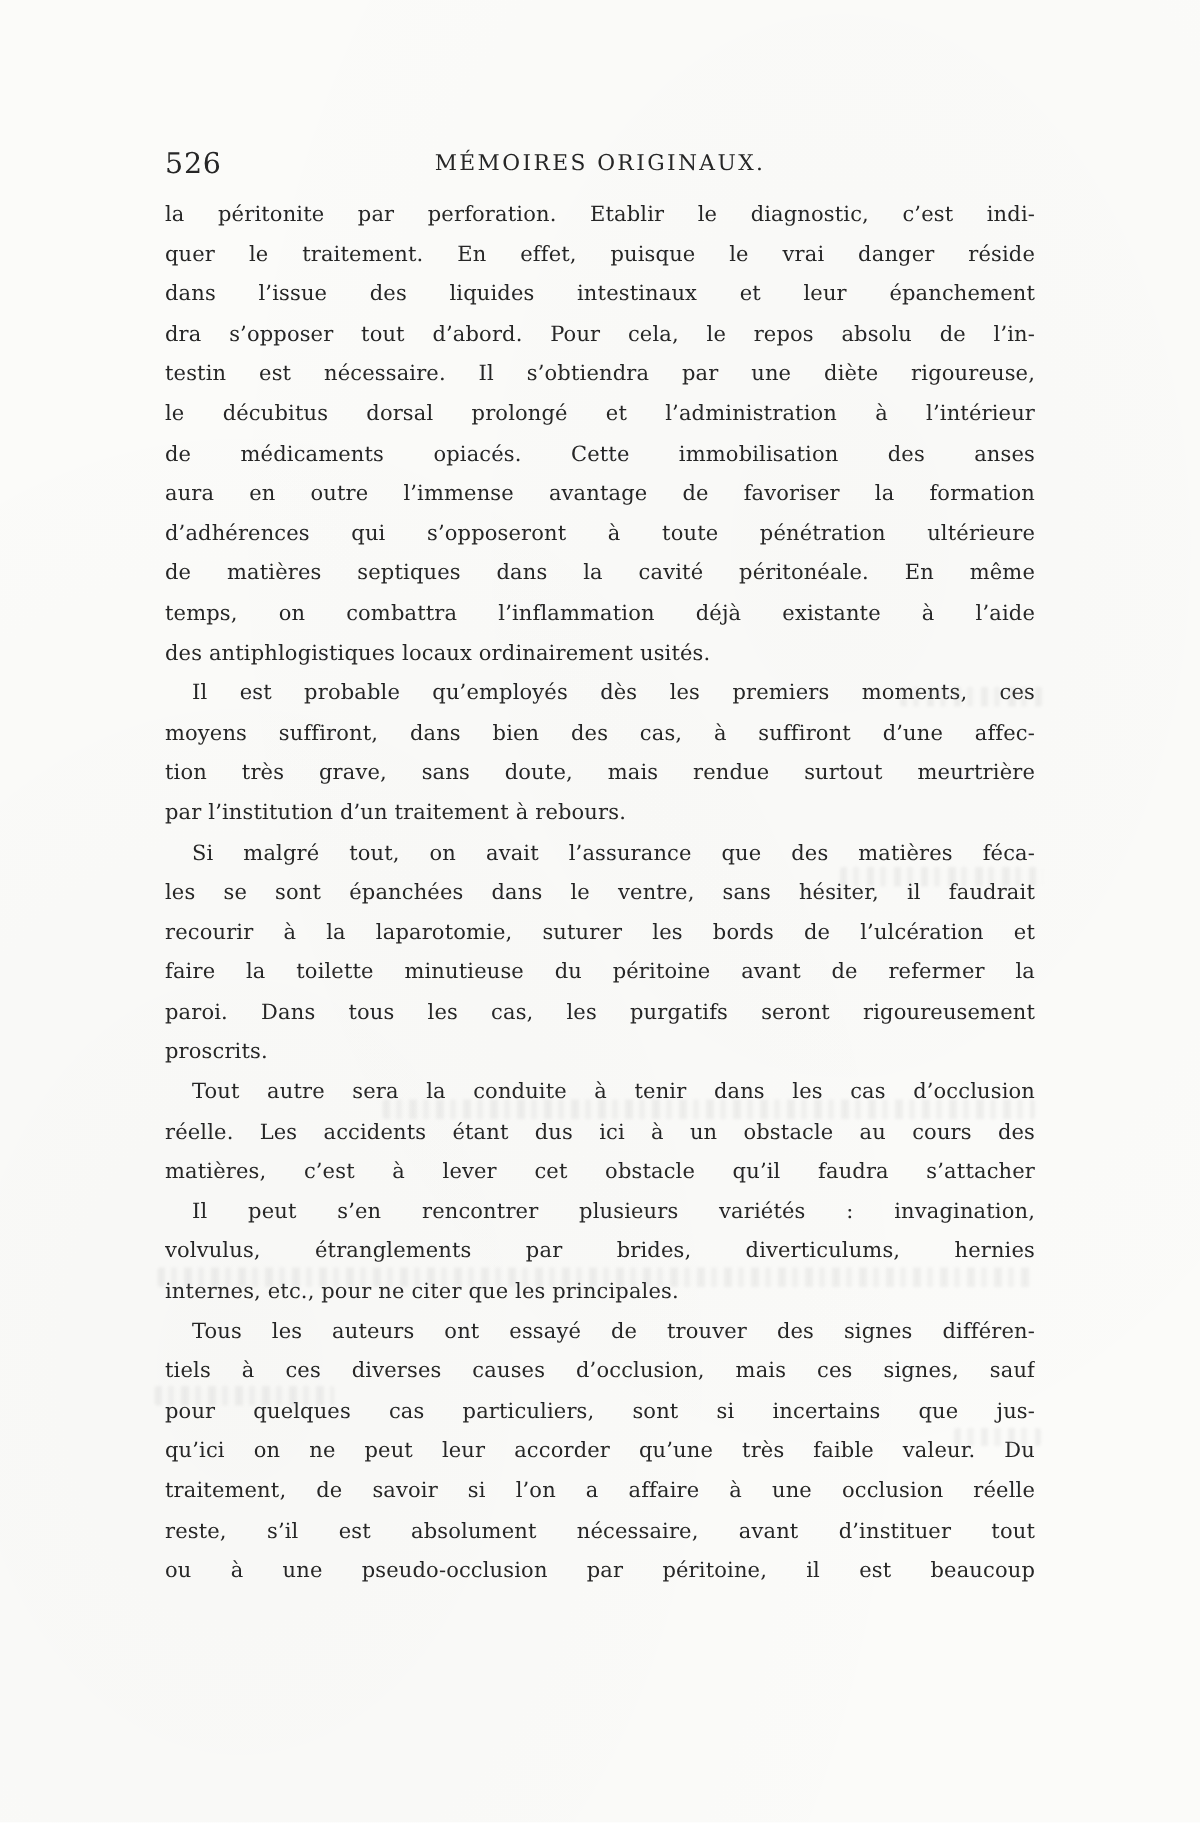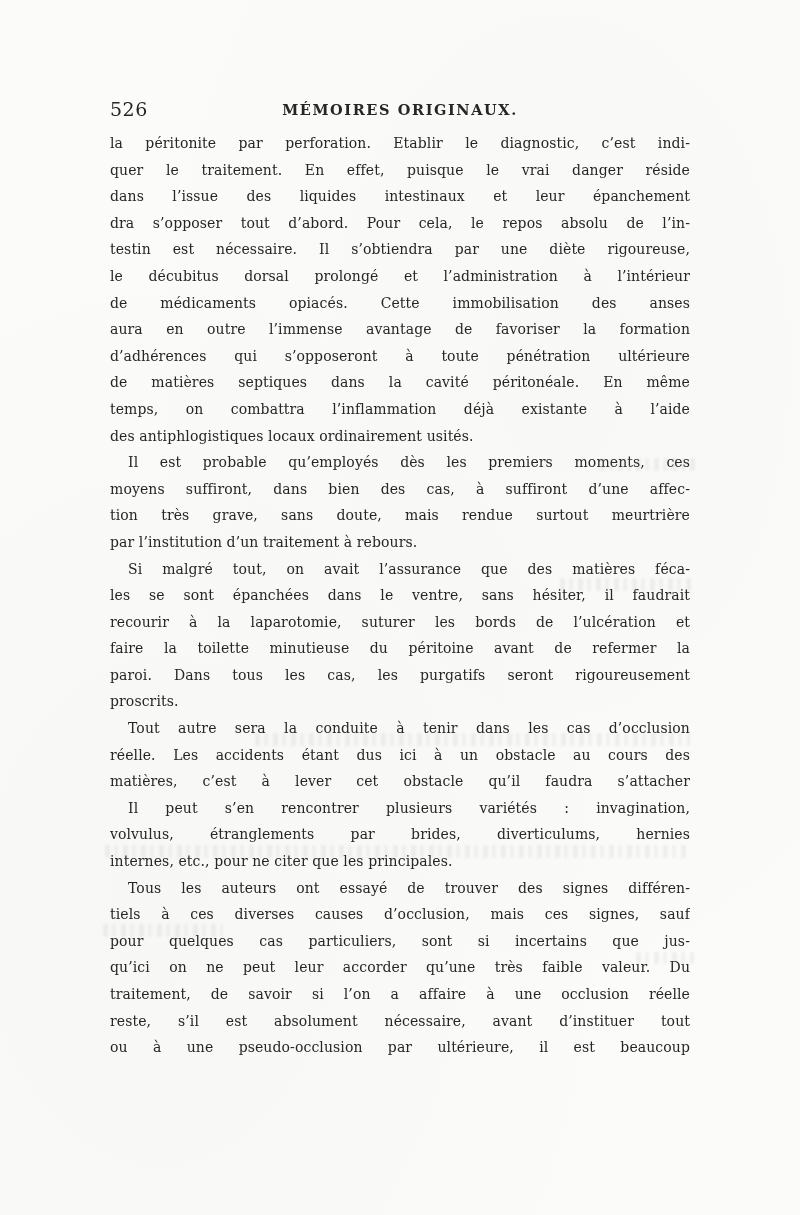--- a/index.html
+++ b/index.html
@@ -38,21 +38,21 @@
     position: absolute;
     left: 0;
     top: 0;
     font-size: 19px;
     letter-spacing: 0.5px;
   }
   .running-title {
     display: block;
     text-align: center;
     font-size: 14.5px;
-    font-weight: bold;
+    font-weight: normal;
     letter-spacing: 1.6px;
     padding-top: 3px;
   }
   .body-text {
     font-size: 14px;
     line-height: 26.6px;
     letter-spacing: 0.1px;
   }
   .line {
     text-align: justify;
@@ -126,21 +126,21 @@
           <div class="line">volvulus, étranglements par brides, diverticulums, hernies</div>
           <div class="line lastline">internes, etc., pour ne citer que les principales.</div>
         </div>
         <div class="paragraph">
           <div class="line first-indent">Tous les auteurs ont essayé de trouver des signes différen-</div>
           <div class="line">tiels à ces diverses causes d’occlusion, mais ces signes, sauf</div>
           <div class="line">pour quelques cas particuliers, sont si incertains que jus-</div>
           <div class="line">qu’ici on ne peut leur accorder qu’une très faible valeur. Du</div>
           <div class="line">traitement, de savoir si l’on a affaire à une occlusion réelle</div>
           <div class="line">reste, s’il est absolument nécessaire, avant d’instituer tout</div>
-          <div class="line">ou à une pseudo-occlusion par ultérieure, il est beaucoup</div>
+          <div class="line">ou à une pseudo-occlusion par péritoine, il est beaucoup</div>
         </div>
       </div>
   </div>
 
   <div class="smudge" style="left:600px; top:458px; width:95px;  height:13px;"></div>
   <div class="smudge" style="left:560px; top:578px; width:135px; height:13px;"></div>
   <div class="smudge" style="left:255px; top:733px; width:435px; height:13px;"></div>
   <div class="smudge" style="left:105px; top:845px; width:585px; height:13px;"></div>
   <div class="smudge" style="left:103px; top:924px; width:120px; height:13px;"></div>
   <div class="smudge" style="left:636px; top:952px; width:58px;  height:12px;"></div>

